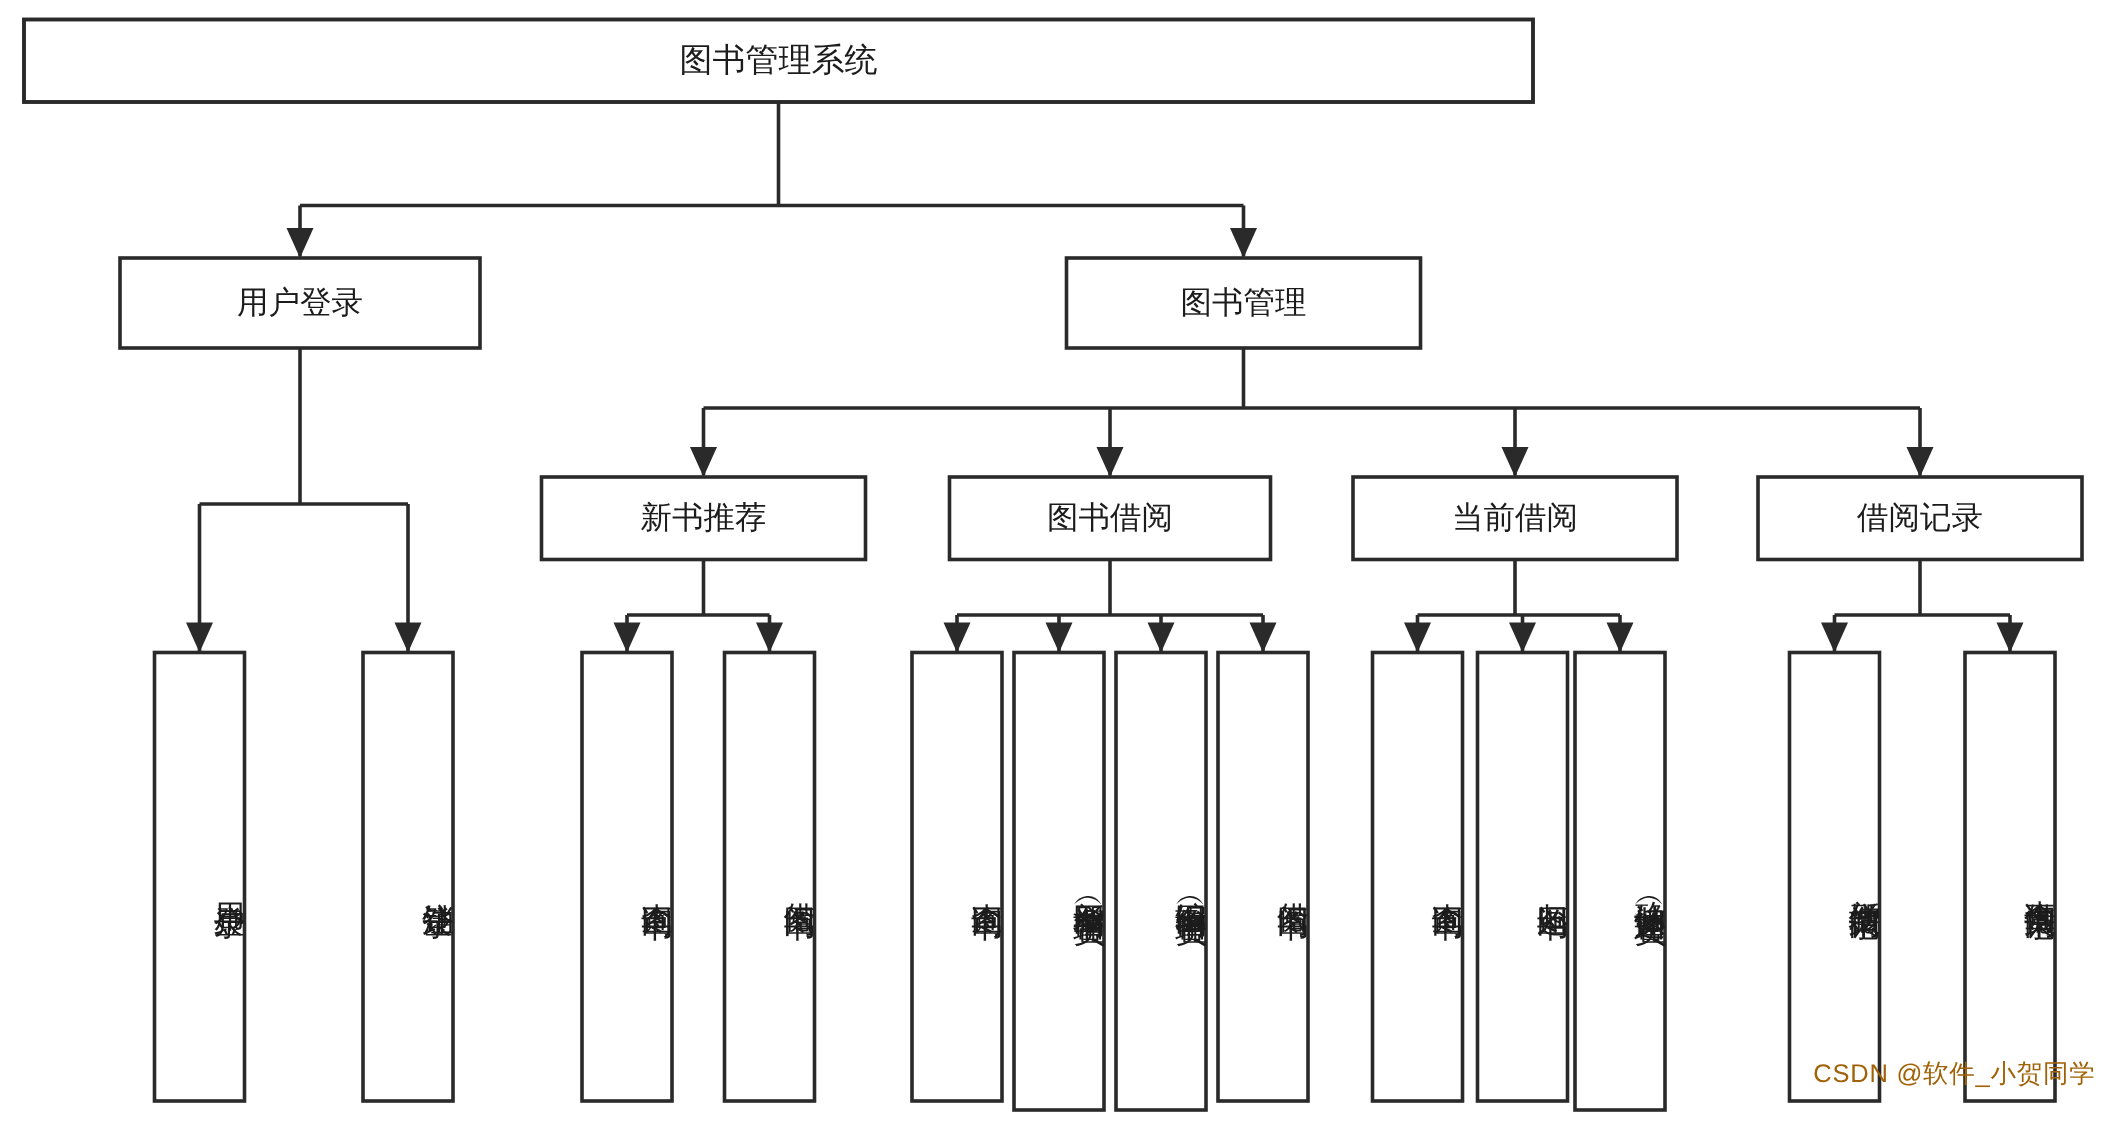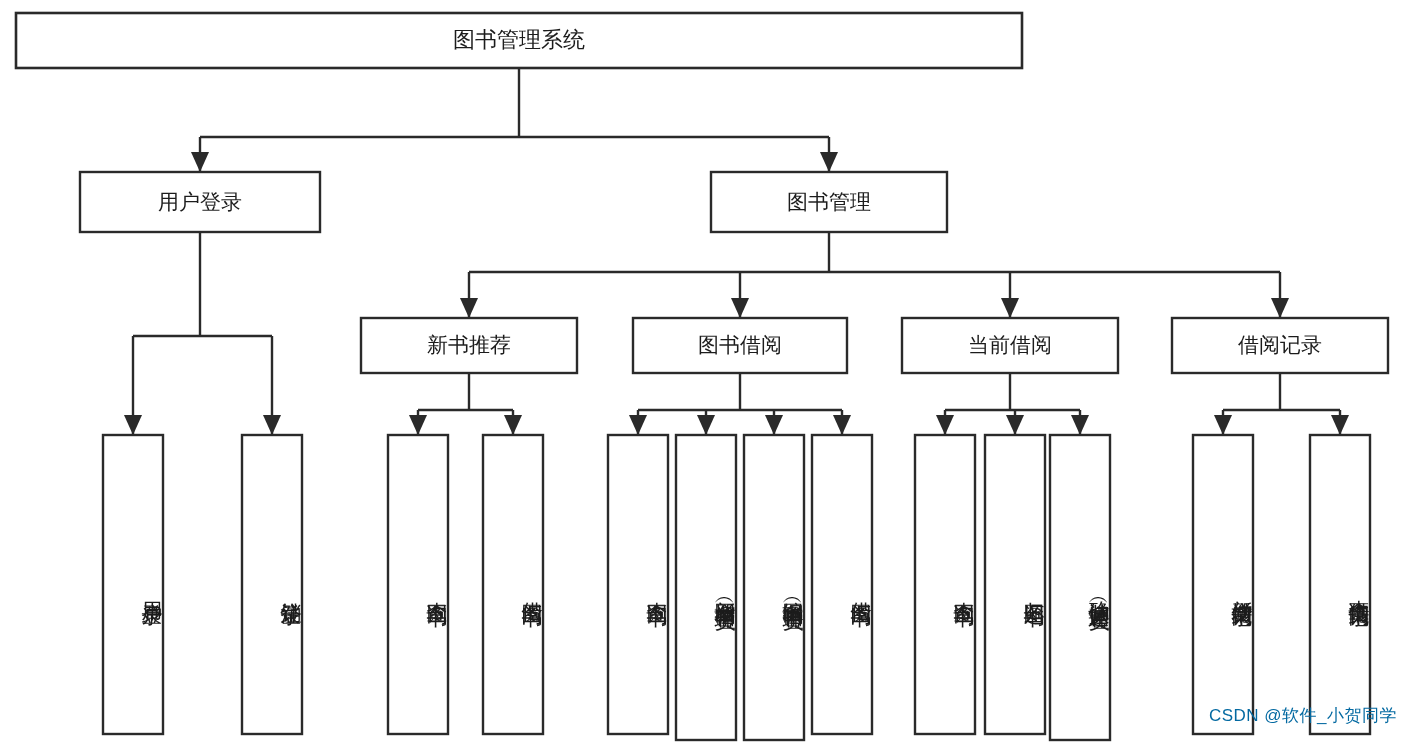--- a/index.html
+++ b/index.html
@@ -70,21 +70,21 @@
     letter-spacing: 1.5px;
     white-space: nowrap;
     pointer-events: none;
   }
   .watermark {
     position: absolute;
     right: 8px;
     bottom: 4px;
     font-family: "Liberation Sans", "DejaVu Sans", sans-serif;
     font-size: 17px;
-    color: #0369a1;
+    color: #a16207;
     letter-spacing: 0.5px;
     white-space: nowrap;
   }
 </style>
 </head>
 <body>
 
 <div id="diagram-root">
   <svg class="chart-svg" viewBox="0 0 1405 747" xmlns="http://www.w3.org/2000/svg">
     <g id="edge-layer">

